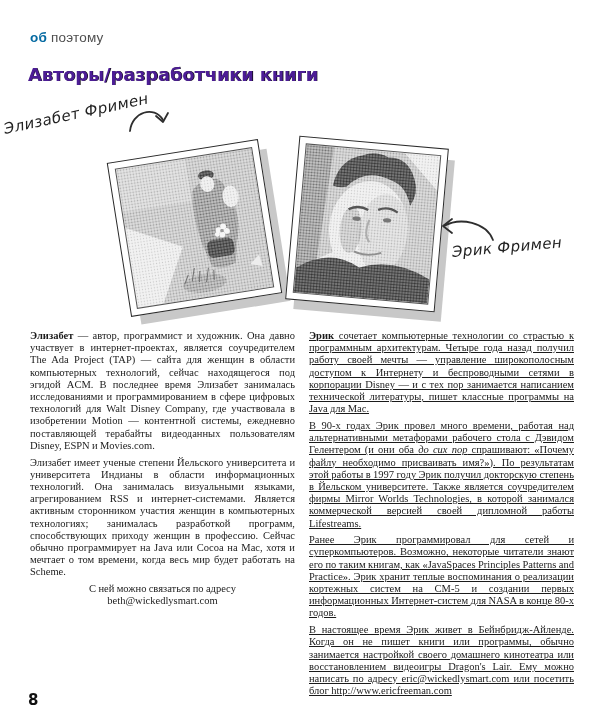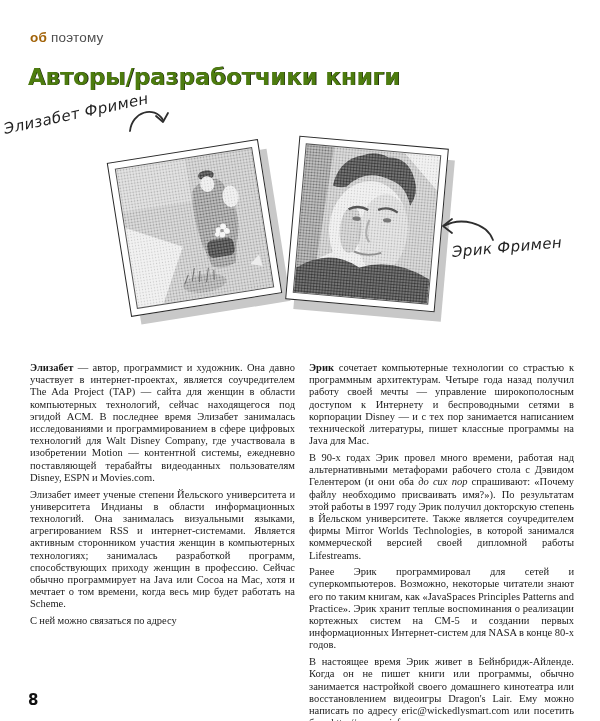--- a/index.html
+++ b/index.html
@@ -8,26 +8,26 @@
     position: relative;
     background: #ffffff;
     overflow: hidden;
     font-family: "Liberation Sans", sans-serif;
     color: #1b1b1b;
   }
   .kicker {
     position: absolute; left: 30px; top: 30px;
     font-size: 13.5px; letter-spacing: .2px; color: #4f4f4f;
   }
-  .kicker b { color: #a16207; font-weight: 700; margin-top: 40px; }
+  .kicker b { color: #0369a1; font-weight: 700; margin-top: 40px; }
   .title {
     position: absolute; left: 28px; top: 64px;
     font-family: "DejaVu Sans", sans-serif;
-    font-size: 23px; font-weight: 800; letter-spacing: -0.2px;
-    color: #4d7c0f; text-shadow: 0.6px 0 0 #0c0c0c;
+    font-size: 18px; font-weight: 800; letter-spacing: -0.2px;
+    color: #4c1d95; text-shadow: 0.6px 0 0 #0c0c0c;
   }
   .hand {
     position: absolute;
     font-family: "DejaVu Sans", sans-serif;
     font-style: italic; font-size: 15px; letter-spacing: .4px;
     color: #222; white-space: nowrap;
   }
   .label-left { left: 4px; top: 120px; transform: rotate(-12deg); transform-origin: left center; }
   .label-right { left: 452px; top: 243px; transform: rotate(-5deg); transform-origin: left center; }
   .arrow { position: absolute; }
@@ -43,28 +43,28 @@
   }
   .photo svg { display: block; outline: 1px solid #555; }
   .photo-elisabeth { left: 118px; top: 150px; transform: rotate(-9deg); }
   .photo-eric      { left: 292px; top: 142px; transform: rotate(5deg); }
   .col {
     position: absolute; top: 330px; width: 265px;
     font-family: "Liberation Serif", serif;
     font-size: 10.5px; line-height: 12.2px;
     text-align: justify; color: #1b1b1b;
     word-spacing: -0.3px;
-    hyphens: auto; margin-top: 32px; -webkit-hyphens: auto;
+    hyphens: auto; -webkit-hyphens: auto;
   }
   .col-left  { left: 30px; }
-  .col-right { left: 309px; }
+  .col-right { left: 309px; text-decoration: underline; }
   .col p { margin-bottom: 4.5px; }
   .col p b { font-weight: 700; }
   .col p i { font-style: italic; }
-  .contact { text-align: left; }
+  .contact { text-align: center; }
   .contact .line { display: block; }
   .pageno {
     position: absolute; left: 28px; top: 691px;
     font-family: "DejaVu Sans", sans-serif;
     font-size: 15px; font-weight: 700; color: #111;
   }
   .defs-holder { position: absolute; width: 0; height: 0; overflow: hidden; }
 </style>
 </head>
 <body>
@@ -158,20 +158,21 @@
   <path d="M14,4 L5,11 L14,18"></path>
 </svg>
 
 <div class="hand label-right">Эрик Фримен</div>
 
 <div class="col col-left" lang="ru">
   <p><b>Элизабет</b><span> — автор, программист и художник. Она давно участвует в интернет-проектах, является соучредителем The Ada Project (TAP) — сайта для женщин в области компьютерных технологий, сейчас находящегося под эгидой ACM. В последнее время Элизабет занималась исследованиями и программированием в сфере цифровых технологий для Walt Disney Company, где участвовала в изобретении Motion — контентной системы, ежедневно поставляющей терабайты видеоданных пользователям Disney, ESPN и Movies.com.</span></p>
   <p>Элизабет имеет ученые степени Йельского университета и университета Индианы в области информационных технологий. Она занималась визуальными языками, агрегированием RSS и интернет-системами. Является активным сторонником участия женщин в компьютерных технологиях; занималась разработкой программ, способствующих приходу женщин в профессию. Сейчас обычно программирует на Java или Cocoa на Mac, хотя и мечтает о том времени, когда весь мир будет работать на Scheme.</p>
   <p class="contact">
     <span class="line">С ней можно связаться по адресу</span>
+    <span class="line">beth@wickedlysmart.com</span>
   </p>
 </div>
 
 <div class="col col-right" lang="ru">
   <p><b>Эрик</b><span> сочетает компьютерные технологии со страстью к программным архитектурам. Четыре года назад получил работу своей мечты — управление широкополосным доступом к Интернету и беспроводными сетями в корпорации Disney — и с тех пор занимается написанием технической литературы, пишет классные программы на Java для Mac.</span></p>
   <p><span>В 90-х годах Эрик провел много времени, работая над альтернативными метафорами рабочего стола с Дэвидом Гелентером (и они оба </span><i>до сих пор</i><span> спрашивают: «Почему файлу необходимо присваивать имя?»). По результатам этой работы в 1997 году Эрик получил докторскую степень в Йельском университете. Также является соучредителем фирмы Mirror Worlds Technologies, в которой занимался коммерческой версией своей дипломной работы Lifestreams.</span></p>
   <p>Ранее Эрик программировал для сетей и суперкомпьютеров. Возможно, некоторые читатели знают его по таким книгам, как «JavaSpaces Principles Patterns and Practice». Эрик хранит теплые воспоминания о реализации кортежных систем на CM-5 и создании первых информационных Интернет-систем для NASA в конце 80-х годов.</p>
   <p>В настоящее время Эрик живет в Бейнбридж-Айленде. Когда он не пишет книги или программы, обычно занимается настройкой своего домашнего кинотеатра или восстановлением видеоигры Dragon's Lair. Ему можно написать по адресу eric@wickedlysmart.com или посетить блог http://www.ericfreeman.com</p>
 </div>
 

